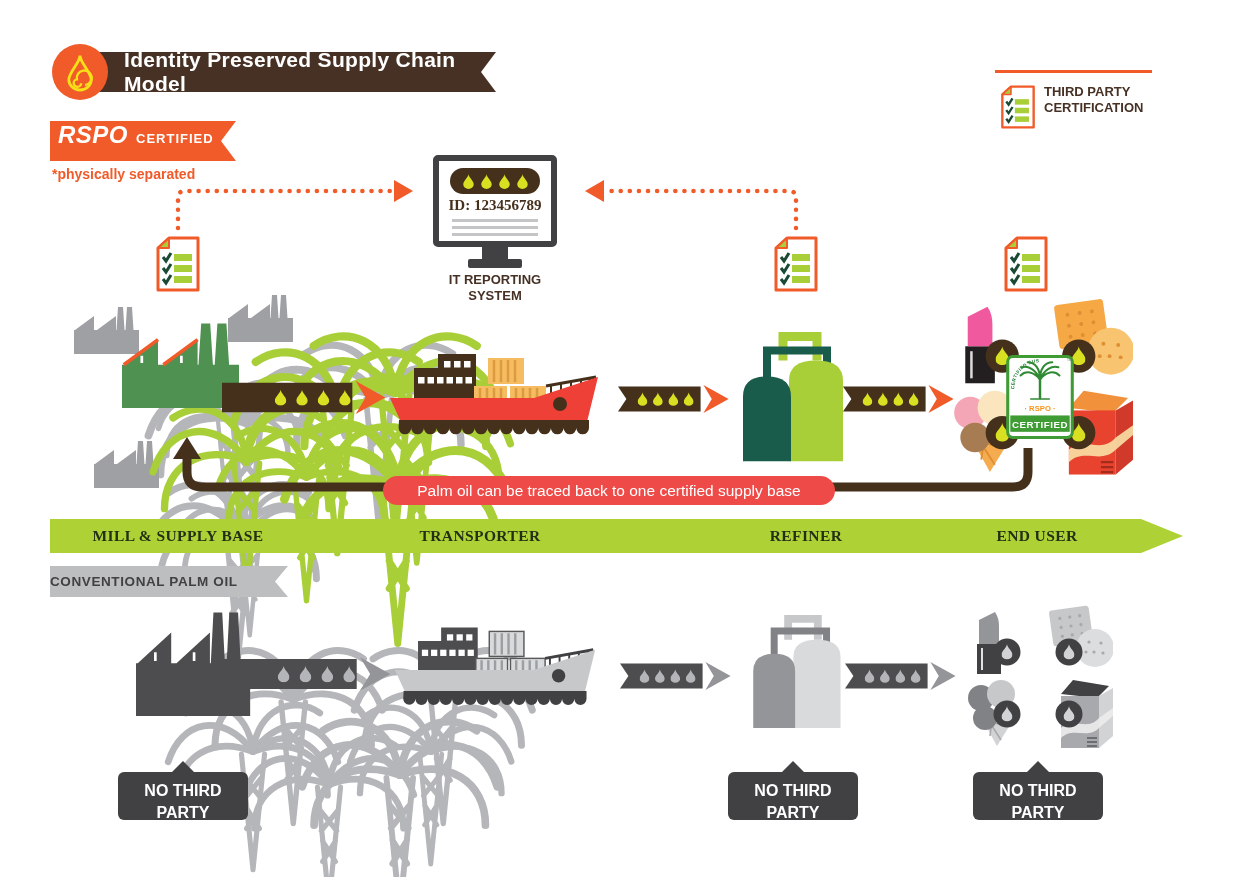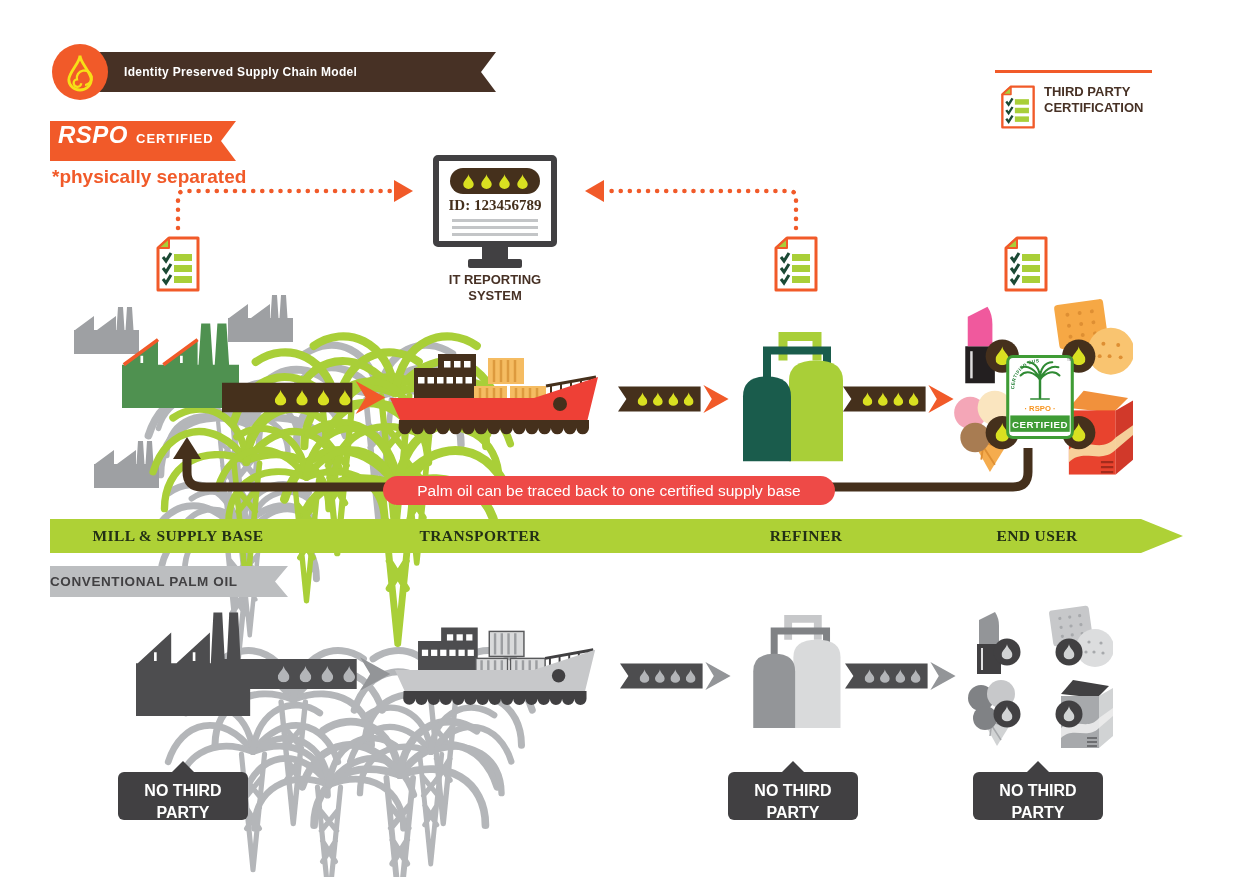--- a/index.html
+++ b/index.html
@@ -5,28 +5,28 @@
   html,body{margin:0;padding:0;background:#fff;}
   #stage{position:relative;width:1240px;height:877px;background:#fff;overflow:hidden;
          font-family:"Liberation Sans",sans-serif;}
   .abs{position:absolute;}
   svg{display:block;overflow:visible;}
 
   
   .ribbon{display:flex;align-items:center;color:#fff;}
   .notch-r{clip-path:polygon(0 0,100% 0,calc(100% - 15px) 50%,100% 100%,0 100%);}
   #title-ribbon{left:80px;top:52px;width:416px;height:40px;background:#473125;
-     font-size:12px;font-weight:600;letter-spacing:.3px;padding-left:44px;box-sizing:border-box;}
+     font-size:21px;font-weight:600;letter-spacing:.3px;padding-left:44px;box-sizing:border-box;}
   #logo-circle{left:52px;top:44px;width:56px;height:56px;border-radius:50%;background:#f15a29;
      display:flex;align-items:center;justify-content:center;}
   #rspo-ribbon{left:50px;top:121px;width:186px;height:40px;background:#f15a29;
      padding-left:8px;box-sizing:border-box;align-items:baseline;}
   #rspo-ribbon .brand{font-style:italic;font-weight:800;font-size:24px;letter-spacing:.5px;}
   #rspo-ribbon .status{font-size:13px;font-weight:600;letter-spacing:1px;margin-left:8px;}
-  #footnote{left:52px;top:166px;color:#f15a29;font-size:19px;font-weight:700;}
+  #footnote{left:52px;top:166px;color:#f15a29;font-size:14px;font-weight:700;}
   #conv-ribbon{left:50px;top:566px;width:238px;height:31px;background:#bcbec0;color:#414042;
      font-size:13.5px;font-weight:700;letter-spacing:.6px;box-sizing:border-box;
      clip-path:polygon(0 0,100% 0,calc(100% - 13px) 50%,100% 100%,0 100%);}
 
   
   #legend-line{left:995px;top:70px;width:157px;height:3px;background:#f15a29;}
   #legend-text{left:1044px;top:84px;width:112px;color:#473125;font-size:13px;font-weight:700;line-height:1.25;}
 
   
   #monitor{left:433px;top:155px;width:112px;height:80px;border:6px solid #414042;border-radius:5px;background:#fff;}

